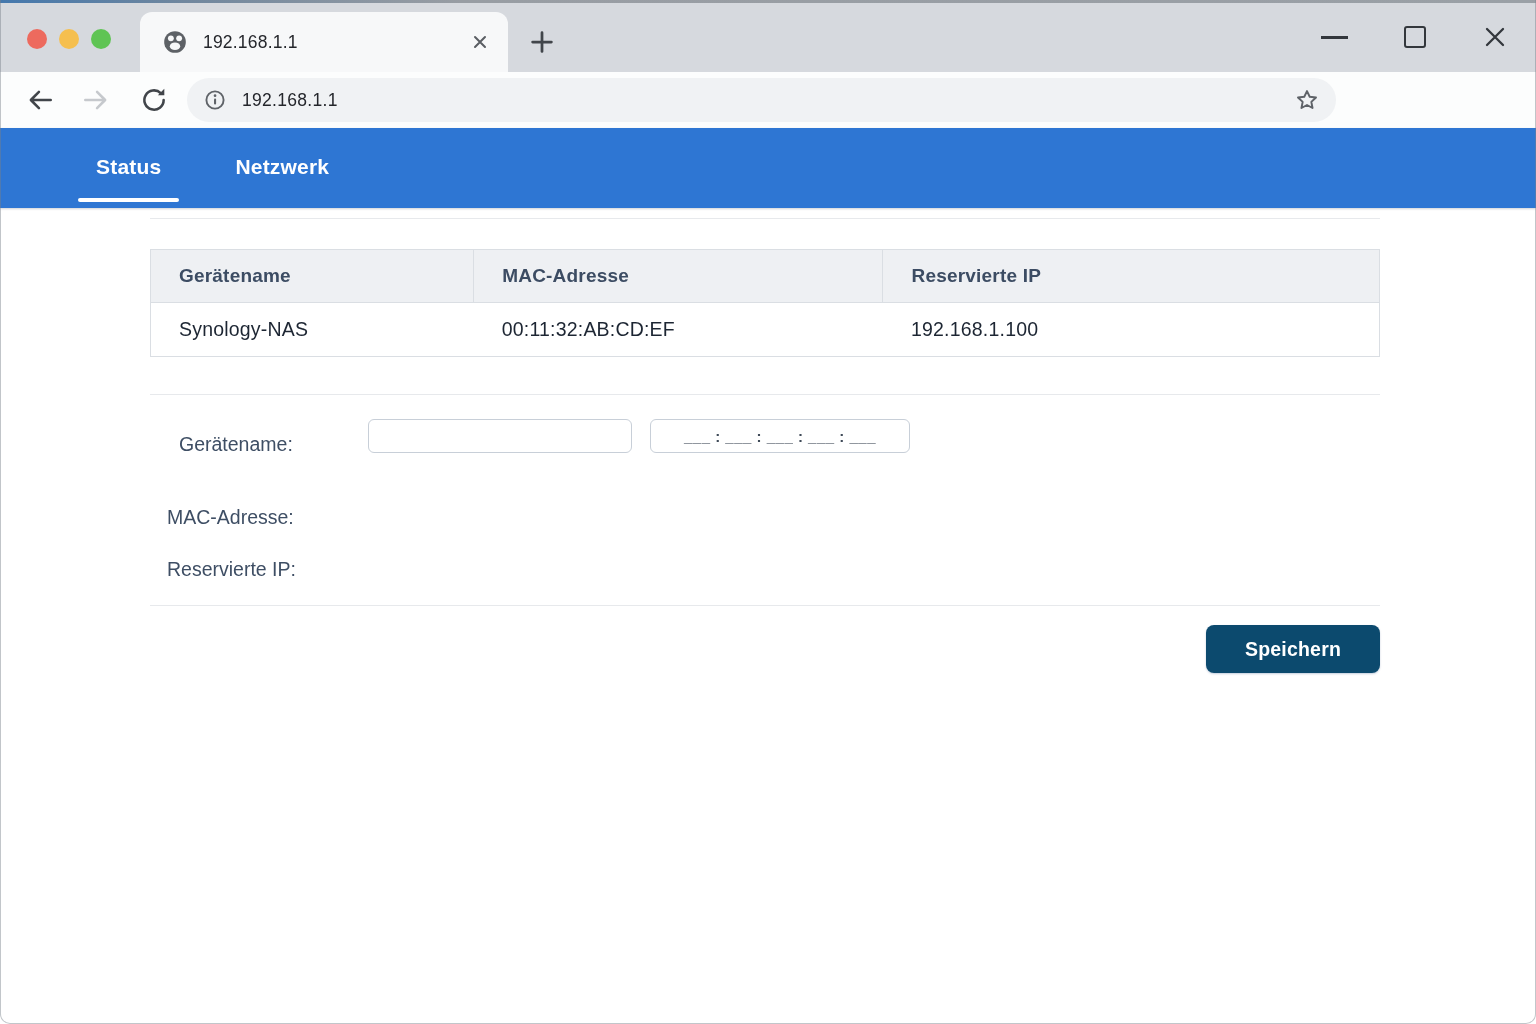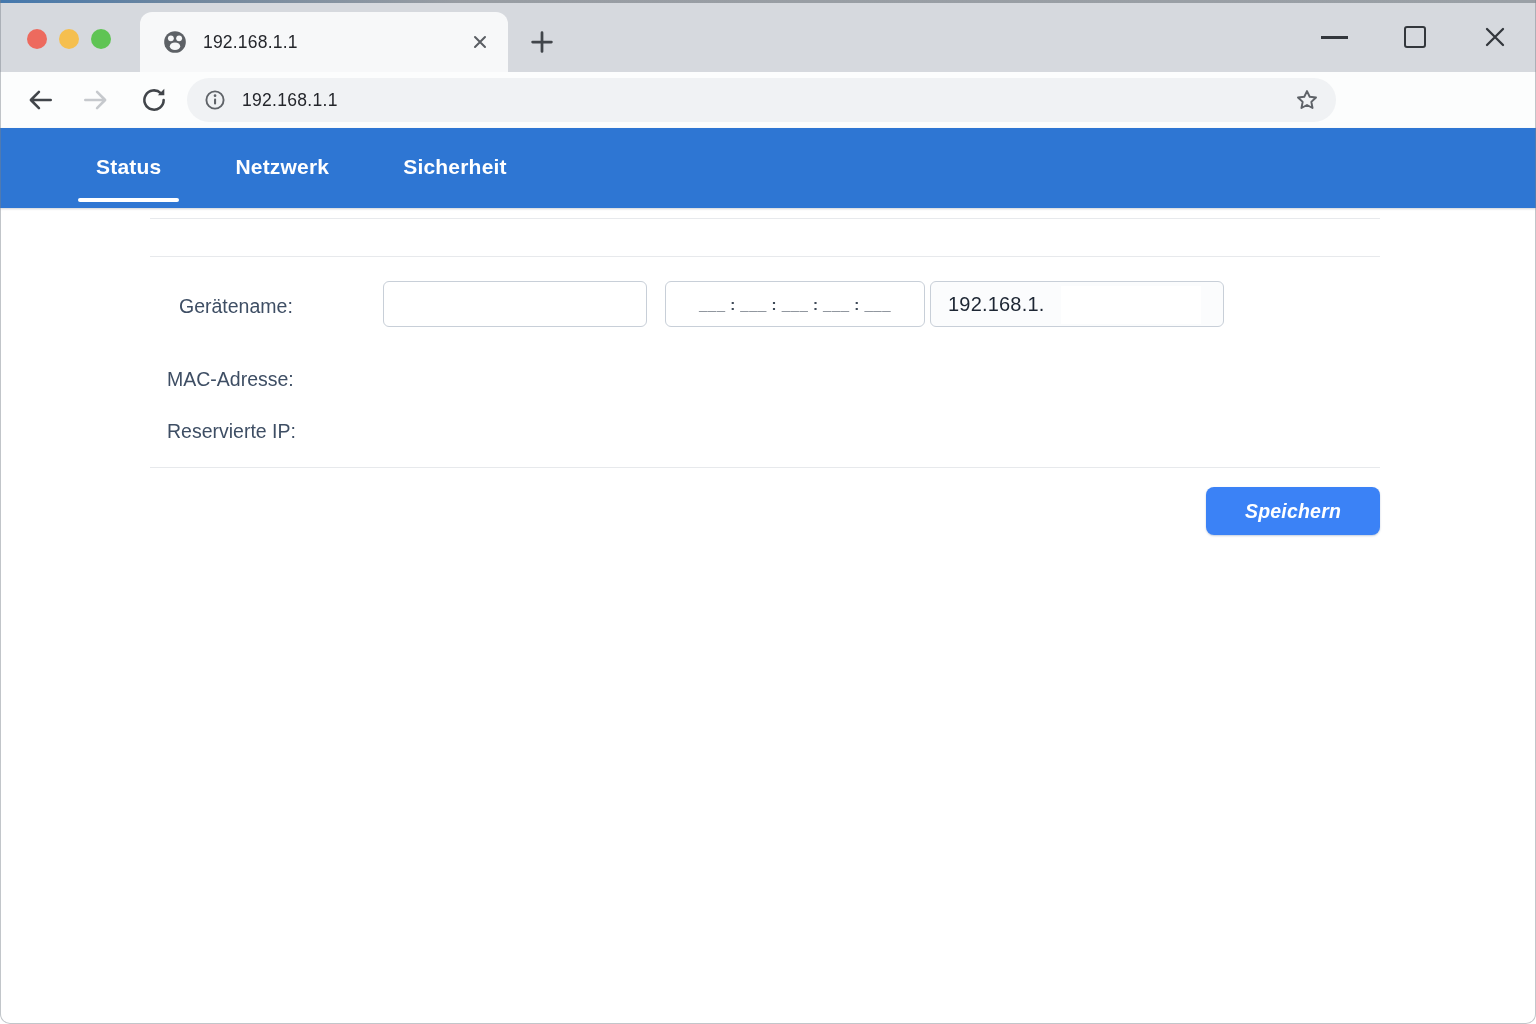--- a/index.html
+++ b/index.html
@@ -70,36 +70,36 @@
                   border:1px solid #dadee3; border-left:none; border-right:none; letter-spacing:.2px; }
   table.dhcp td:first-child { border-left:1px solid #dadee3; }
   table.dhcp td:last-child  { border-right:1px solid #dadee3; }
   table.dhcp th { border-left:none; border-right:1px solid #dadee3; }
   table.dhcp th:first-child { border-left:1px solid #dadee3; }
   table.dhcp th:last-child  { border-right:1px solid #dadee3; }
 
   .form { position:relative; height:210px; }
   .form-label { position:absolute; left:17px; font-size:19.5px; color:#3e4e64; line-height:26px; }
   .form-label.l1 { top:36px;margin-left:12px; } .form-label.l2 { top:109px; } .form-label.l3 { top:161px; }
-  .field { position:absolute; top:24px; height:46px; border:1px solid #c8cfd8; border-radius:6px;
-           background:#fff; font-family:"Liberation Sans",sans-serif;margin-left:15px; }
+  .field { position:absolute; top:24px; height:34px; border:1px solid #c8cfd8; border-radius:6px;
+           background:#fff; font-family:"Liberation Sans",sans-serif; }
   .f-device { left:218px; width:264px; padding:0 14px; font-size:18px; color:#1d2633; }
   .f-mac { left:500px; width:260px; text-align:center; font-size:15px; letter-spacing:.5px;
            color:#3f4a58; font-weight:bold; }
   .f-ip-wrap { position:absolute; left:780px; top:24px; width:294px; height:46px;
                border:1px solid #c8cfd8; border-radius:6px; background:#fbfcfd; overflow:hidden; }
   .f-ip { position:absolute; inset:0; border:none; background:transparent; padding:0 0 0 17px;
           font-size:20px; color:#1d2633; font-family:"Liberation Sans",sans-serif; letter-spacing:.2px; }
   .ip-highlight { position:absolute; left:130px; top:4px; width:140px; height:38px; background:#fff;
                   pointer-events:none; }
 
   .actions { margin-top:19px; text-align:right; }
-  .save-btn { width:174px; height:48px; border:none; border-radius:8px; background:#3b82f6;
+  .save-btn { width:174px; height:48px; border:none; border-radius:8px; background:#0c4a6e;
               color:#fff; font-size:19.5px; font-weight:bold; font-family:"Liberation Sans",sans-serif;
-              cursor:pointer; letter-spacing:.2px; box-shadow:0 1px 2px rgba(20,60,120,.25);font-style:italic; }
+              cursor:pointer; letter-spacing:.2px; box-shadow:0 1px 2px rgba(20,60,120,.25); }
 
   svg { display:block; }
 </style>
 </head>
 <body>
 
 <div class="window">
   <div class="top-edge"></div>
 
   <div class="titlebar">
@@ -190,40 +190,51 @@
         <circle cx="9" cy="6" r="2" fill="#5f6368"></circle>
         <circle cx="9" cy="15" r="2" fill="#5f6368"></circle>
         <circle cx="9" cy="24" r="2" fill="#5f6368"></circle>
       </svg>
     </span>
   </div>
 
   <nav class="navbar">
     <span class="nav-item active">Status</span>
     <span class="nav-item">Netzwerk</span>
-    <span class="nav-item">Sicherheit</span>
   </nav>
 
   <main class="content">
     <hr class="rule r1">
 
+    <table class="dhcp">
+      <thead>
+        <tr>
+          <th style="width:26.3%">Gerätename</th>
+          <th style="width:33.3%">MAC-Adresse</th>
+          <th>Reservierte IP</th>
+        </tr>
+      </thead>
+      <tbody>
+        <tr>
+          <td>Synology-NAS</td>
+          <td>00:11:32:AB:CD:EF</td>
+          <td>192.168.1.100</td>
+        </tr>
+      </tbody>
+    </table>
 
     <hr class="rule r2">
 
     <div class="form">
       <span class="form-label l1">Gerätename:</span>
       <span class="form-label l2">MAC-Adresse:</span>
       <span class="form-label l3">Reservierte IP:</span>
 
       <input class="field f-device" type="text" value="" style="">
       <input class="field f-mac" type="text" value="___ : ___ : ___ : ___ : ___" style="">
-      <div class="f-ip-wrap">
-        <input class="f-ip" type="text" value="192.168.1." style="">
-        <span class="ip-highlight"></span>
-      </div>
     </div>
 
     <hr class="rule">
 
     <div class="actions">
       <button class="save-btn">Speichern</button>
     </div>
   </main>
 
   <div class="window-edge"></div>

